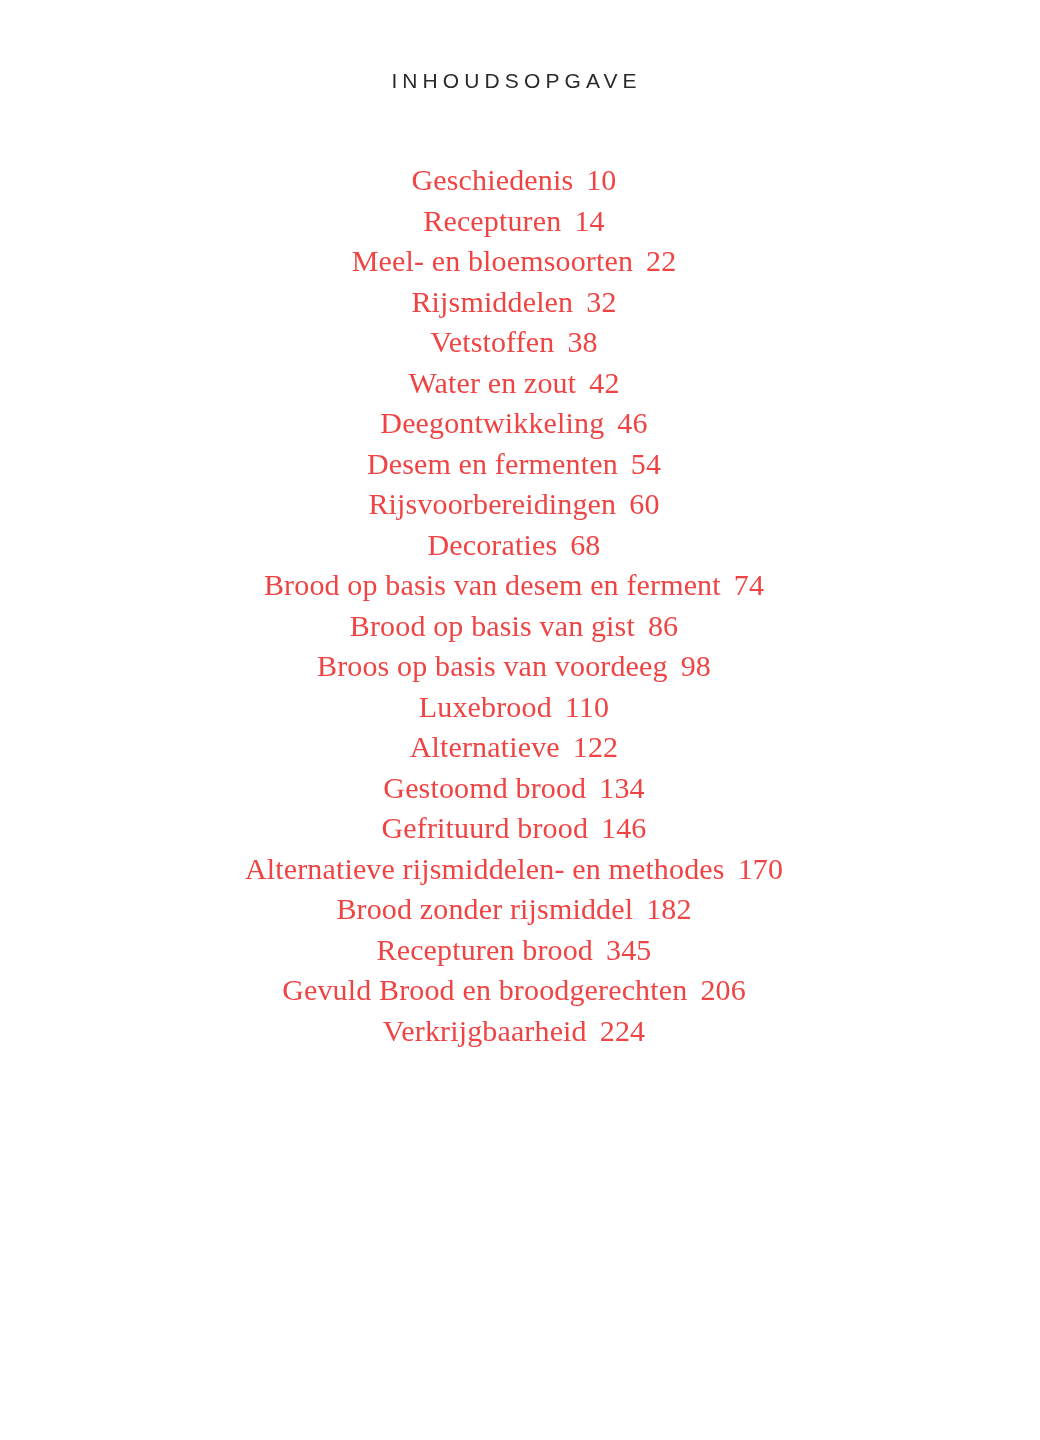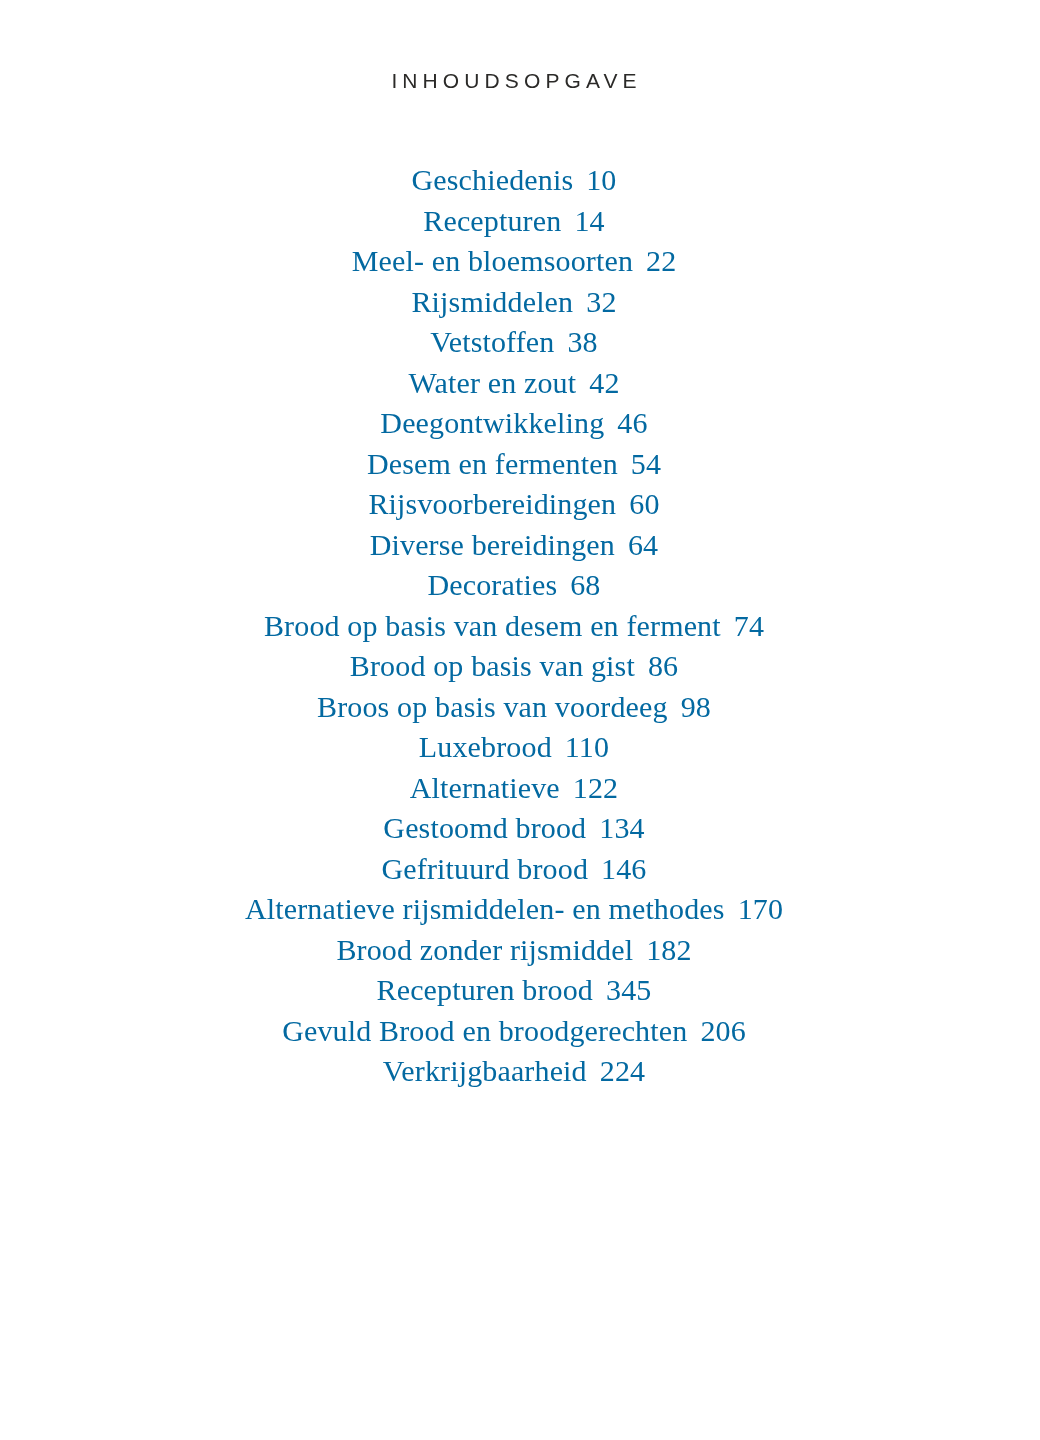--- a/index.html
+++ b/index.html
@@ -40,21 +40,21 @@
     top: 160px;
     left: 0;
     width: 1028px;              
     margin: 0;
     padding: 0;
     list-style: none;
     text-align: center;
     font-family: "Liberation Serif", "DejaVu Serif", serif;
     font-size: 30px;
     font-weight: 400;
-    color: #0369a1;
+    color: #ef4444;
   }
 
   .toc-entry {
     height: 40.5px;
     line-height: 40.5px;
     white-space: nowrap;
     font-variant-ligatures: common-ligatures;
   }
 
   .toc-entry .entry-title {
@@ -81,21 +81,20 @@
 
   <li class="toc-entry"><span class="entry-title">Geschiedenis</span><span class="entry-gap"></span><span class="entry-page">10</span></li>
       <li class="toc-entry"><span class="entry-title">Recepturen</span><span class="entry-gap"></span><span class="entry-page">14</span></li>
       <li class="toc-entry"><span class="entry-title">Meel- en bloemsoorten</span><span class="entry-gap"></span><span class="entry-page">22</span></li>
       <li class="toc-entry"><span class="entry-title">Rijsmiddelen</span><span class="entry-gap"></span><span class="entry-page">32</span></li>
       <li class="toc-entry"><span class="entry-title">Vetstoffen</span><span class="entry-gap"></span><span class="entry-page">38</span></li>
       <li class="toc-entry"><span class="entry-title">Water en zout</span><span class="entry-gap"></span><span class="entry-page">42</span></li>
       <li class="toc-entry"><span class="entry-title">Deegontwikkeling</span><span class="entry-gap"></span><span class="entry-page">46</span></li>
       <li class="toc-entry"><span class="entry-title">Desem en fermenten</span><span class="entry-gap"></span><span class="entry-page">54</span></li>
       <li class="toc-entry"><span class="entry-title">Rijsvoorbereidingen</span><span class="entry-gap"></span><span class="entry-page">60</span></li>
-      <li class="toc-entry"><span class="entry-title">Diverse bereidingen</span><span class="entry-gap"></span><span class="entry-page">64</span></li>
       <li class="toc-entry"><span class="entry-title">Decoraties</span><span class="entry-gap"></span><span class="entry-page">68</span></li>
       <li class="toc-entry"><span class="entry-title">Brood op basis van desem en ferment</span><span class="entry-gap"></span><span class="entry-page">74</span></li>
       <li class="toc-entry"><span class="entry-title">Brood op basis van gist</span><span class="entry-gap"></span><span class="entry-page">86</span></li>
       <li class="toc-entry"><span class="entry-title">Broos op basis van voordeeg</span><span class="entry-gap"></span><span class="entry-page">98</span></li>
       <li class="toc-entry"><span class="entry-title">Luxebrood</span><span class="entry-gap"></span><span class="entry-page">110</span></li>
       <li class="toc-entry"><span class="entry-title">Alternatieve</span><span class="entry-gap"></span><span class="entry-page">122</span></li>
       <li class="toc-entry"><span class="entry-title">Gestoomd brood</span><span class="entry-gap"></span><span class="entry-page">134</span></li>
       <li class="toc-entry"><span class="entry-title">Gefrituurd brood</span><span class="entry-gap"></span><span class="entry-page">146</span></li>
       <li class="toc-entry"><span class="entry-title">Alternatieve rijsmiddelen- en methodes</span><span class="entry-gap"></span><span class="entry-page">170</span></li>
       <li class="toc-entry"><span class="entry-title">Brood zonder rijsmiddel</span><span class="entry-gap"></span><span class="entry-page">182</span></li>

